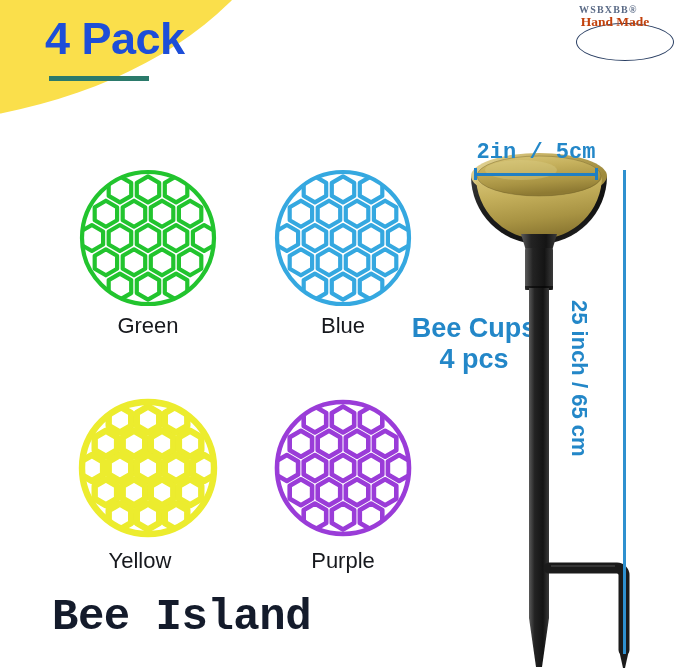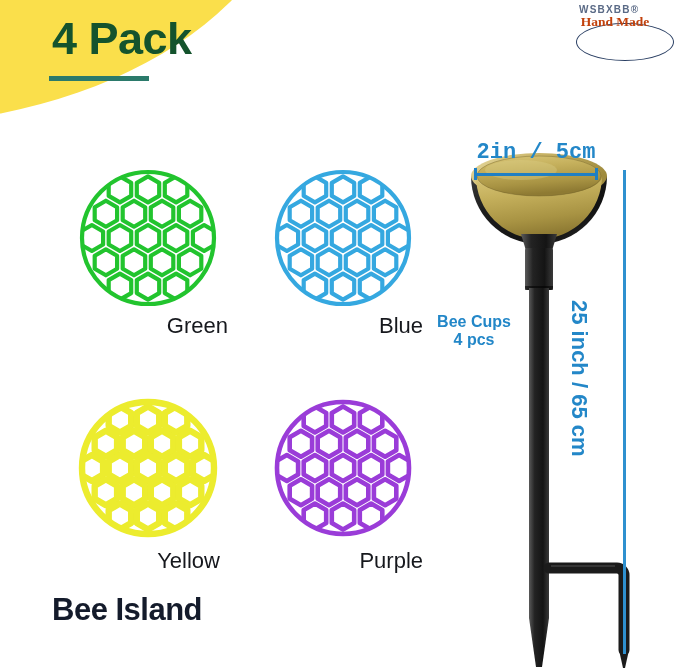--- a/index.html
+++ b/index.html
@@ -13,75 +13,76 @@
   #stage{position:absolute;left:0;top:0;width:679px;height:671px;}
   .banner-blob2{
     position:absolute;left:-120px;top:-150px;
     width:420px;height:275px;
     background:#fadf4b;
     border-bottom-right-radius:100% 100%;
   }
 
   
   .title-pack{
-    position:absolute;left:52px;top:16px;
-    font-size:45px;font-weight:bold;color:#14532d;
+    position:absolute;left:45px;top:16px;
+    font-size:45px;font-weight:bold;color:#1d4ed8;
     letter-spacing:-0.5px;line-height:1;text-align:right;
   }
   .title-rule{
     position:absolute;left:49px;top:76px;
     width:100px;height:5px;background:#2b7a6b;
   }
   .subtitle{
     position:absolute;left:50px;top:90px;
     font-size:21px;font-weight:bold;color:#16181d;
     letter-spacing:-0.2px;
   }
 
   
   .logo-wrap{position:absolute;left:567px;top:4px;width:108px;height:58px;}
   .logo-brand{
     position:absolute;left:12px;top:0px;
-    font-family:Liberation Sans, sans-serif;
+    font-family:Liberation Serif, serif;
     font-size:10px;font-weight:bold;color:#5a6a86;
     letter-spacing:1.2px;
   }
   .logo-oval{
     position:absolute;left:9px;top:19px;
     width:96px;height:36px;
     border:1.6px solid #2a3f63;border-radius:50%;
     background:#fff;
   }
   .logo-oval-text{
     position:absolute;left:0;top:0;width:96px;height:36px;
     display:flex;align-items:center;justify-content:center;
     font-size:13.5px;font-weight:bold;color:#c2410c;
     font-family:"Liberation Serif",serif;
   }
 
   
   .disc{position:absolute;width:140px;height:140px;}
   .disc svg{display:block;width:140px;height:140px;}
   .disc-label{
-    position:absolute;width:160px;text-align:right;
+    position:absolute;width:160px;text-align:center;
     font-size:22px;color:#16181d;
   }
 
   
   .cups-caption{
     position:absolute;left:404px;top:313px;width:140px;
-    text-align:center;font-size:16px;font-weight:bold;
+    text-align:center;font-size:27px;font-weight:bold;
     color:#2387c8;line-height:1.15;
   }
 
   
   .wordmark{
     position:absolute;left:52px;top:592px;
-    font-size:31px;font-weight:bold;color:#141b2b;
+    font-size:44px;font-weight:bold;color:#141b2b;
     letter-spacing:-0.5px;
+    font-family:Liberation Mono, monospace;
   }
 
   
   .stake-wrap{position:absolute;left:455px;top:130px;width:200px;height:541px;}
 
   
   .meas-h-label{
     position:absolute;left:466px;top:140px;width:140px;
     text-align:center;font-size:22px;font-weight:bold;color:#2387c8;font-family:Liberation Mono, monospace;
   }

